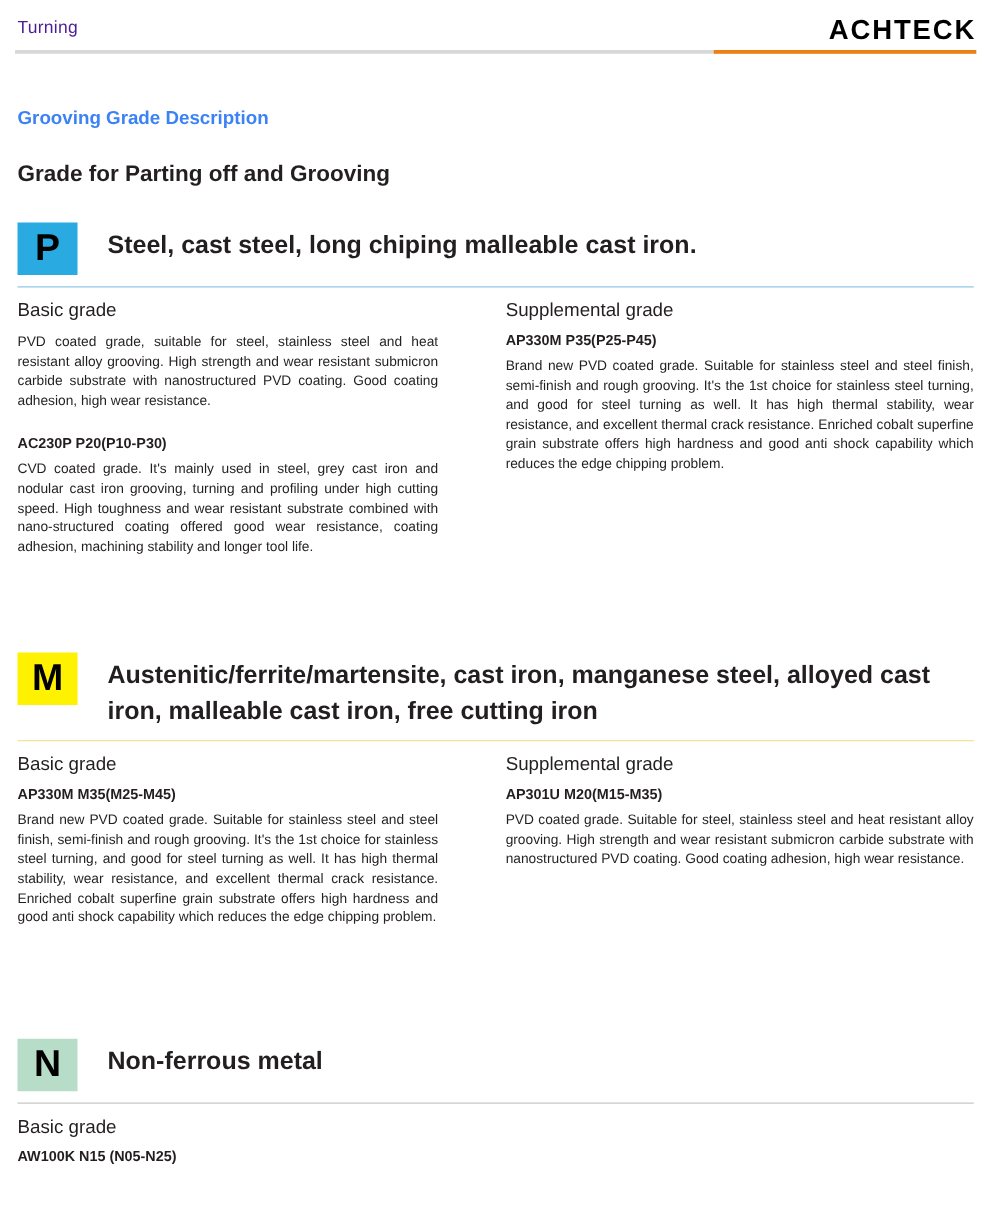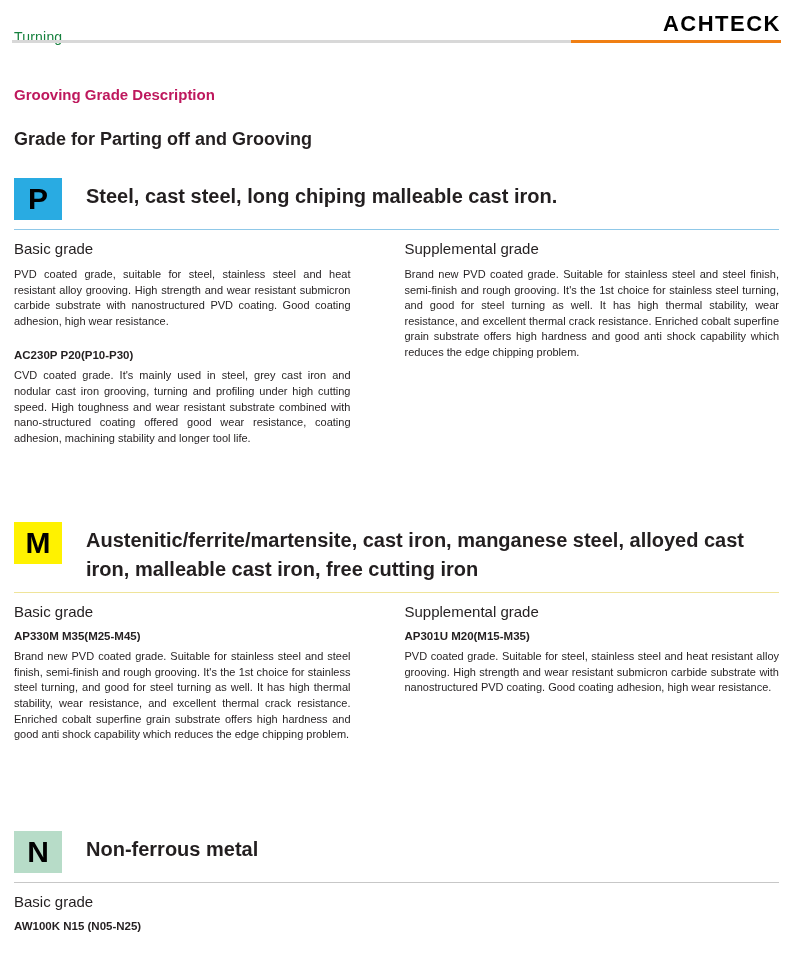--- a/index.html
+++ b/index.html
@@ -19,23 +19,23 @@
 
   
   .header {
     position: relative;
     height: 48px;
     padding: 0 12px;
   }
   .header-title {
     position: absolute;
     left: 14px;
-    top: 29px;
+    top: 13px;
     font-size: 14px;
-    color: #15803d;
+    color: #4c1d95;
     letter-spacing: 0.2px;
   }
   .brand {
     position: absolute;
     right: 12px;
     top: 11px;
     font-size: 22px;
     font-weight: bold;
     letter-spacing: 1.5px;
     color: #000000;
@@ -56,21 +56,21 @@
     width: 210px;
     height: 3px;
     background: #f07f13;
   }
 
   
   .content {
     padding: 0 14px;
   }
   .section-title {
-    color: #be185d;
+    color: #3b82f6;
     font-size: 15px;
     font-weight: bold;
     margin-top: 38px;
     margin-bottom: 14px;
   }
   .subsection-title {
     color: #231f20;
     font-size: 18px;
     font-weight: bold;
     margin-top: 26px;
@@ -182,20 +182,21 @@
 
     <div class="cols">
       <div class="col">
         <div class="col-title">Basic grade</div>
         <p class="grade-desc">PVD coated grade, suitable for steel, stainless steel and heat resistant alloy grooving.  High strength and wear resistant submicron carbide substrate with nanostructured PVD coating.  Good coating adhesion, high wear resistance.</p>
         <div class="grade-code">AC230P P20(P10-P30)</div>
         <p class="grade-desc">CVD coated grade.  It's mainly used in steel, grey cast iron and nodular cast iron grooving, turning and profiling under high cutting speed. High toughness and wear resistant substrate combined with nano-structured coating offered good wear resistance, coating adhesion, machining stability and longer tool life.</p>
       </div>
       <div class="col col-right">
         <div class="col-title">Supplemental grade</div>
+        <div class="grade-code">AP330M P35(P25-P45)</div>
         <p class="grade-desc">Brand new PVD coated grade.  Suitable for stainless steel and steel finish, semi-finish and rough grooving.  It's the 1st choice for stainless steel turning, and good for steel turning as well.  It has high thermal stability, wear resistance, and excellent thermal crack resistance.  Enriched cobalt superfine grain substrate offers high hardness and good anti shock capability which reduces the edge chipping problem.</p>
       </div>
     </div>
   </div>
 
   <div class="spacer-lg"></div>
 
   <div class="grade-group">
     <div class="grade-head">
       <div class="grade-badge badge-m">M</div>

